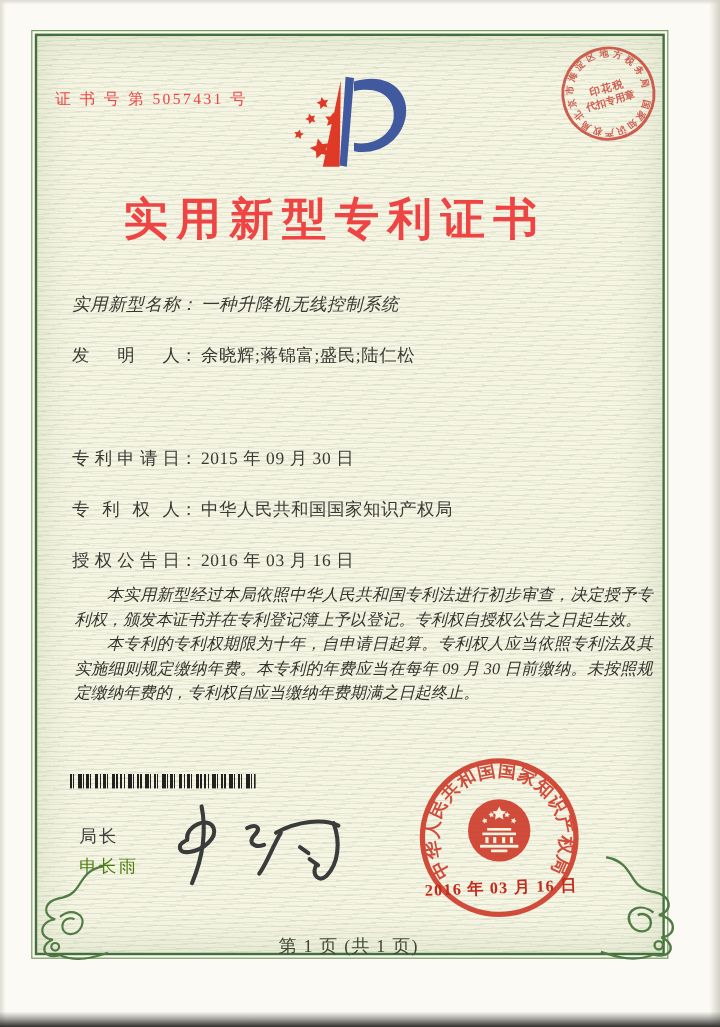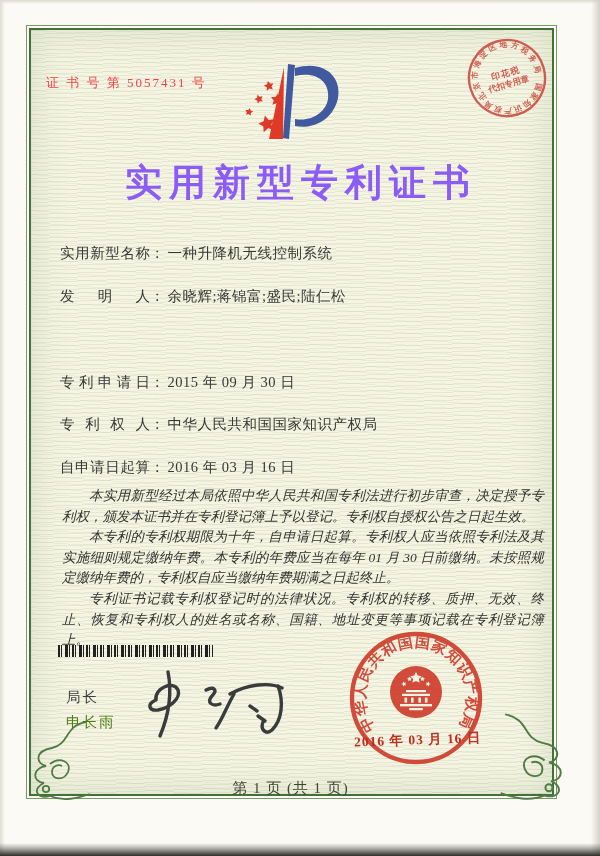--- a/index.html
+++ b/index.html
@@ -19,27 +19,27 @@
     background-image:
       repeating-linear-gradient(178deg, rgba(122,160,110,.14) 0 1px, rgba(0,0,0,0) 1px 4px),
       repeating-linear-gradient(184deg, rgba(122,160,110,.09) 0 1px, rgba(0,0,0,0) 1px 6px);
     box-shadow:inset 0 0 34px rgba(150,180,130,.30);}
 
   .cert-number{position:absolute;left:46px;top:74px;font-size:13px;letter-spacing:2px;color:#ef4444;white-space:nowrap;}
 
   .logo{position:absolute;left:237px;top:55px;}
 
   .title{position:absolute;left:26px;top:158px;width:506px;text-align:center;
-    font-size:37px;font-weight:700;color:#8b5cf6;letter-spacing:7px;white-space:nowrap;margin-left:22px;}
+    font-size:37px;font-weight:700;color:#ef4444;letter-spacing:7px;white-space:nowrap;}
 
   .field-row{position:absolute;left:60px;white-space:nowrap;font-size:14.5px;color:#393934;}
   .field-label{display:inline-block;width:90px;text-align:justify;text-align-last:justify;vertical-align:top;}
   .field-colon{display:inline-block;}
   .field-value{display:inline-block;margin-left:3px;letter-spacing:.5px;}
-  .row1{top:244px;} .row2{top:287px;} .row3{top:330px;} .row4{top:373px;} .row5{top:415px;} .row6{top:458px;}
+  .row1{top:244px;font-style:italic;} .row2{top:287px;} .row3{top:330px;} .row4{top:373px;} .row5{top:415px;} .row6{top:458px;}
 
   .body-text{position:absolute;left:62px;top:486px;width:482px;font-size:13.5px;line-height:20.6px;
     color:#33332e;text-align:justify;}
   .body-text p{margin:0;text-indent:2em;font-style:italic;}
 
   .barcode{position:absolute;left:58px;top:645px;width:155px;height:12px;background:
     repeating-linear-gradient(90deg,#21211f 0 2px,rgba(0,0,0,0) 2px 3px,#21211f 3px 4px,rgba(0,0,0,0) 4px 7px,
     #21211f 7px 10px,rgba(0,0,0,0) 10px 11px,#21211f 11px 12px,rgba(0,0,0,0) 12px 14px);}
 
   .sig-title{position:absolute;left:66px;top:688px;font-size:14.5px;color:#404040;letter-spacing:2px;}
@@ -110,27 +110,26 @@
   <div class="field-row row2">
     <span class="field-label">发明人</span><span class="field-colon">：</span><span class="field-value">余晓辉;蒋锦富;盛民;陆仁松</span>
   </div>
   <div class="field-row row4">
     <span class="field-label">专利申请日</span><span class="field-colon">：</span><span class="field-value">2015 年 09 月 30 日</span>
   </div>
   <div class="field-row row5">
     <span class="field-label">专利权人</span><span class="field-colon">：</span><span class="field-value">中华人民共和国国家知识产权局</span>
   </div>
   <div class="field-row row6">
-    <span class="field-label">自申请日起算</span><span class="field-colon">：</span><span class="field-value">2016 年 03 月 16 日</span>
+    <span class="field-label">授权公告日</span><span class="field-colon">：</span><span class="field-value">2016 年 03 月 16 日</span>
   </div>
 
   <div class="body-text">
     <p>本实用新型经过本局依照中华人民共和国专利法进行初步审查，决定授予专利权，颁发本证书并在专利登记簿上予以登记。专利权自授权公告之日起生效。</p>
-    <p>本专利的专利权期限为十年，自申请日起算。专利权人应当依照专利法及其实施细则规定缴纳年费。本专利的年费应当在每年 01 月 30 日前缴纳。未按照规定缴纳年费的，专利权自应当缴纳年费期满之日起终止。</p>
-    <p>专利证书记载专利权登记时的法律状况。专利权的转移、质押、无效、终止、恢复和专利权人的姓名或名称、国籍、地址变更等事项记载在专利登记簿上。</p>
+    <p>本专利的专利权期限为十年，自申请日起算。专利权人应当依照专利法及其实施细则规定缴纳年费。本专利的年费应当在每年 09 月 30 日前缴纳。未按照规定缴纳年费的，专利权自应当缴纳年费期满之日起终止。</p>
   </div>
 
   <div class="barcode"></div>
 
   <div class="sig-title">局长</div>
   <div class="sig-name">申长雨</div>
 
   <svg class="sig-draw" width="175" height="82" viewBox="0 0 175 82">
     <g fill="none" stroke="#393c3a" stroke-width="3.4" stroke-linecap="round">
       <path d="M26,40 C24,28 44,20 48,30 C51,38 40,48 28,50 C18,51 18,44 24,41"></path>

